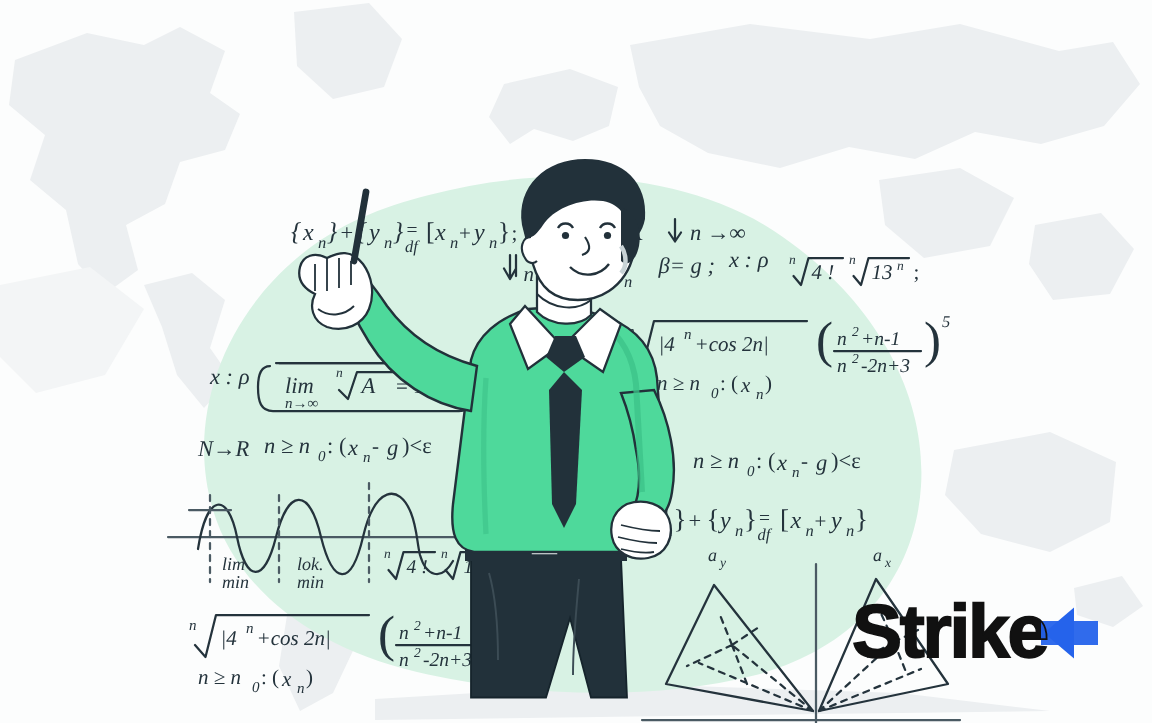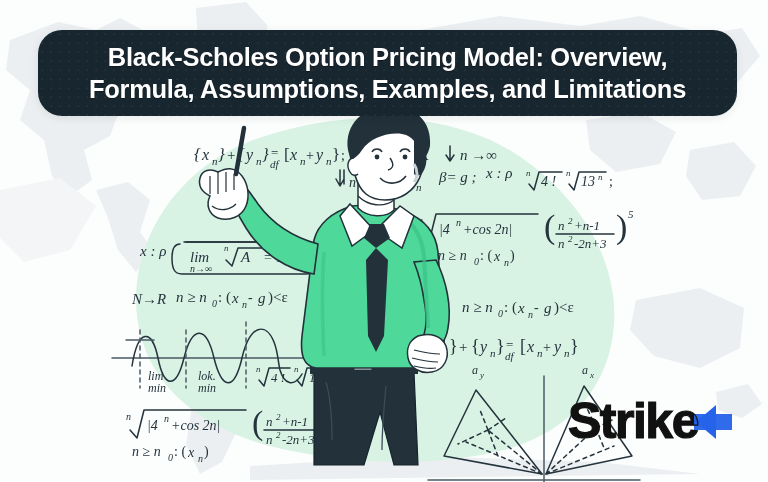--- a/index.html
+++ b/index.html
@@ -86,26 +86,20 @@
 
         <path d="M250 466 L420 456 L600 462 L700 474 L250 480 Z"></path>
       </g>
       <g fill="#f3f5f6">
         <path d="M0 190 L60 178 L96 206 L70 250 L24 262 L0 238 Z"></path>
         <path d="M470 200 L520 192 L546 214 L530 244 L488 248 L464 226 Z"></path>
       </g>
     </svg>
   </div>
 
-  <div class="title-bar">
-    <div class="title-text">
-      <span>Black-Scholes Option Pricing Model: Overview,</span><br>
-      <span>Formula, Assumptions, Examples, and Limitations</span>
-    </div>
-  </div>
 
   <div class="illus">
     <svg viewBox="0 0 520 345" aria-hidden="true">
       <defs>
         <clipPath id="blobclip">
           <path d="M168 10 C250 -12 340 -4 398 34 C462 76 500 140 496 204
                    C492 266 452 312 386 330 C316 348 228 344 160 328
                    C92 312 40 274 24 220 C6 160 30 94 80 52 C106 30 136 18 168 10 Z"></path>
         </clipPath>
       </defs>

